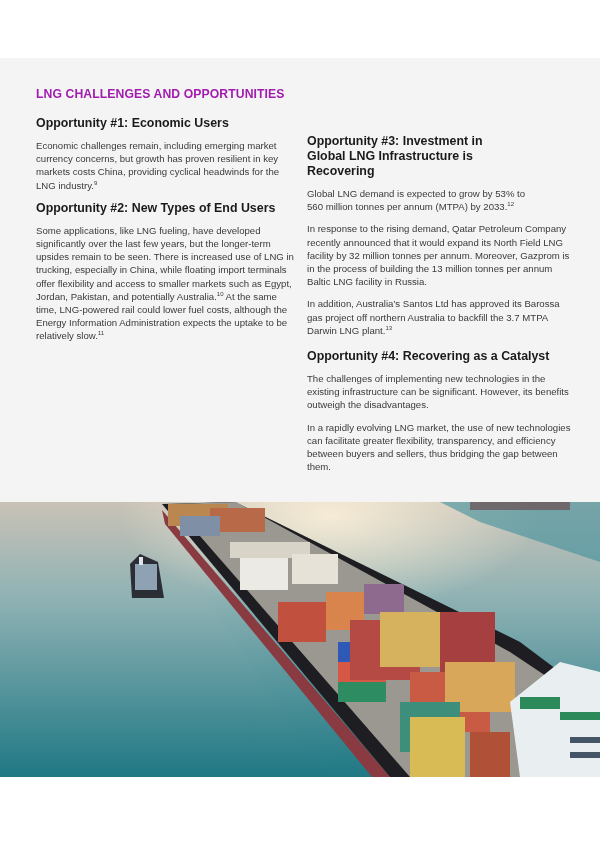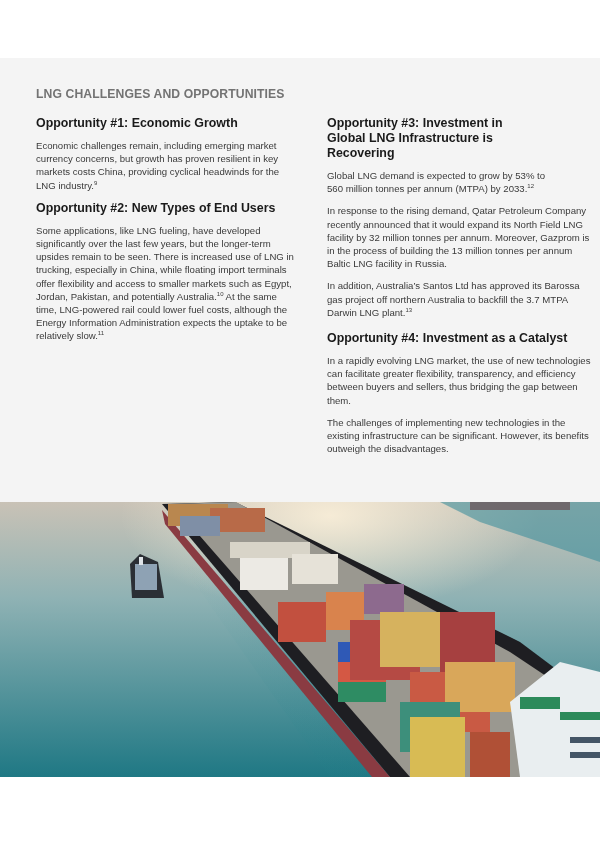--- a/index.html
+++ b/index.html
@@ -4,62 +4,62 @@
 <style>
   html, body { margin: 0; padding: 0; }
   body {
     width: 600px; height: 848px; background: #ffffff; position: relative; overflow: hidden;
     font-family: "Liberation Sans", sans-serif; color: #2b2b2b;
   }
   .panel {
     position: absolute; left: 0; top: 58px; width: 600px; height: 444px; background: #f4f4f4;
   }
   .section-title {
-    position: absolute; left: 36px; top: 87px; font-size: 12.2px; font-weight: bold; color: #737373;
+    position: absolute; left: 36px; top: 87px; font-size: 12.2px; font-weight: bold; color: #a21caf;
     letter-spacing: 0.1px;
   }
   .col { position: absolute; width: 262px; }
   .col.left { left: 36px; top: 116px; }
-  .col.right { left: 307px; top: 116px; width: 268px; margin-left: 20px; }
+  .col.right { left: 307px; top: 134px; width: 268px; }
   h3 {
     margin: 0 0 8px 0; font-size: 12.4px; font-weight: bold; color: #1a1a1a; line-height: 15px;
   }
   p {
     margin: 0 0 9px 0; font-size: 9.6px; line-height: 13.2px; color: #3a3a3a;
   }
   sup { font-size: 6px; line-height: 0; vertical-align: 4px; }
   .photo {
     position: absolute; left: 0; top: 502px; width: 600px; height: 275px; overflow: hidden;
   }
   .photo svg { display: block; }
 </style>
 </head>
 <body>
 
 <div class="panel"></div>
 
 <div class="section-title">LNG CHALLENGES AND OPPORTUNITIES</div>
 
 <div class="col left">
-  <h3>Opportunity #1: Economic Growth</h3>
+  <h3>Opportunity #1: Economic Users</h3>
   <p><span>Economic challenges remain, including emerging market currency concerns, but growth has proven resilient in key markets costs China, providing cyclical headwinds for the LNG industry.</span><sup>9</sup></p>
 
   <h3 style="margin-top:0">Opportunity #2: New Types of End Users</h3>
   <p><span>Some applications, like LNG fueling, have developed significantly over the last few years, but the longer-term upsides remain to be seen. There is increased use of LNG in trucking, especially in China, while floating import terminals offer flexibility and access to smaller markets such as Egypt, Jordan, Pakistan, and potentially Australia.</span><sup>10</sup><span> At the same time, LNG-powered rail could lower fuel costs, although the Energy Information Administration expects the uptake to be relatively slow.</span><sup>11</sup></p>
 </div>
 
 <div class="col right">
   <h3 style="width:210px">Opportunity #3: Investment in Global LNG Infrastructure is Recovering</h3>
   <p style="width:220px"><span>Global LNG demand is expected to grow by 53% to 560 million tonnes per annum (MTPA) by 2033.</span><sup>12</sup></p>
   <p>In response to the rising demand, Qatar Petroleum Company recently announced that it would expand its North Field LNG facility by 32 million tonnes per annum. Moreover, Gazprom is in the process of building the 13 million tonnes per annum Baltic LNG facility in Russia.</p>
   <p><span>In addition, Australia’s Santos Ltd has approved its Barossa gas project off northern Australia to backfill the 3.7 MTPA Darwin LNG plant.</span><sup>13</sup></p>
 
-  <h3 style="margin-top:12px">Opportunity #4: Investment as a Catalyst</h3>
+  <h3 style="margin-top:12px">Opportunity #4: Recovering as a Catalyst</h3>
+  <p>The challenges of implementing new technologies in the existing infrastructure can be significant. However, its benefits outweigh the disadvantages.</p>
   <p>In a rapidly evolving LNG market, the use of new technologies can facilitate greater flexibility, transparency, and efficiency between buyers and sellers, thus bridging the gap between them.</p>
-  <p>The challenges of implementing new technologies in the existing infrastructure can be significant. However, its benefits outweigh the disadvantages.</p>
 </div>
 
 <div class="photo">
   <svg width="600" height="275" viewBox="0 0 600 275" xmlns="http://www.w3.org/2000/svg">
     <defs>
       <linearGradient id="sea" x1="0" y1="0" x2="0" y2="1">
         <stop offset="0" stop-color="#c9c2b6"></stop>
         <stop offset="0.35" stop-color="#8fb2b4"></stop>
         <stop offset="1" stop-color="#1f7884"></stop>
       </linearGradient>

